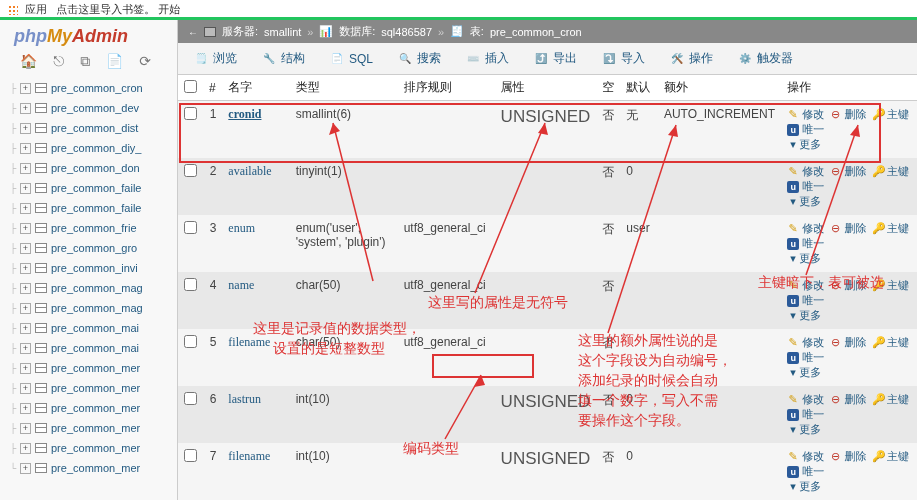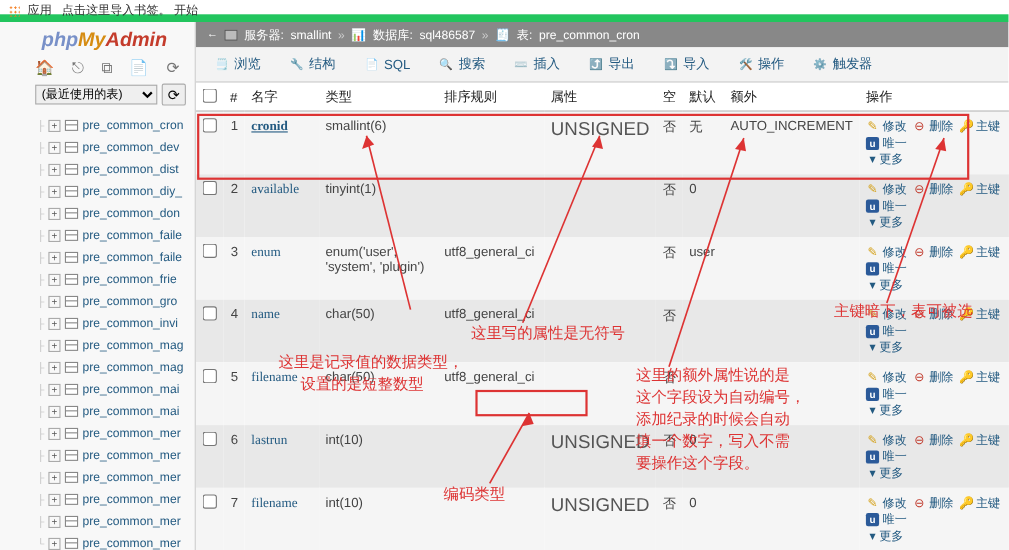--- a/index.html
+++ b/index.html
@@ -1,21 +1,21 @@
 <!DOCTYPE html>
 <html><head>
 <meta charset="utf-8">
 <style>
   * { box-sizing: border-box; margin: 0; padding: 0; }
   body { font-family: "Microsoft YaHei", Arial, sans-serif; font-size: 12px; color: #444; background: #fff; width: 917px; }
-  .topbar { height: 20px; background: #fff; border-bottom: 7px solid #22c55e; padding: 2px 8px; font-size: 11px; color: #333; }
+  .topbar { height: 20px; background: #fff; border-bottom: 3px solid #22c55e; padding: 2px 8px; font-size: 11px; color: #333; }
   .topbar .grid-icon { display: inline-block; width: 10px; height: 10px; background: radial-gradient(circle, #f48024 1px, transparent 1px); background-size: 4px 4px; vertical-align: middle; margin-right: 4px; }
   .topbar a { color: #333; text-decoration: none; margin-right: 6px; }
   .layout { display: flex; height: 480px; }
-  .sidebar { width: 178px; background: #f8f8f8; border-right: 1px solid #ccc; overflow: hidden; padding-left: 24px; }
+  .sidebar { width: 178px; background: #f8f8f8; border-right: 1px solid #ccc; overflow: hidden; }
   .logo { padding: 6px 14px 4px; font-family: Verdana, sans-serif; font-size: 18px; font-weight: bold; font-style: italic; }
   .logo .p1 { color: #7890c8; } .logo .p2 { color: #d68c12; } .logo .p3 { color: #c43c2c; }
   .side-icons { text-align: center; padding: 2px 0 6px; color: #777; font-size: 14px; letter-spacing: 6px; }
   .side-select { display: flex; align-items: center; padding: 0 8px 6px; }
   .side-select select { flex: 1; font-size: 11px; padding: 1px; border: 1px solid #aaa; }
   .side-select button { width: 22px; height: 20px; margin-left: 4px; font-size: 13px; border: 1px solid #aaa; background: #eee; border-radius: 2px; cursor: pointer; }
   .tree { padding: 2px 0 0 6px; overflow: hidden; }
   .tree .node { display: flex; align-items: center; height: 20px; white-space: nowrap; overflow: hidden; }
   .tree .line { width: 14px; text-align: center; color: #bbb; font-size: 9px; }
   .tree .expander { display: inline-block; width: 11px; height: 11px; border: 1px solid #aaa; text-align: center; line-height: 9px; font-size: 9px; color: #555; margin-right: 4px; cursor: pointer; }
@@ -65,26 +65,20 @@
   <span>点击这里导入书签。</span>
   <a>开始</a>
 </div>
 
 <div class="layout">
   <aside class="sidebar">
     <div class="logo">
       <span class="p1">php</span><span class="p2">My</span><span class="p3">Admin</span>
     </div>
     <div class="side-icons">🏠 ⎋ ⧉ 📄 ⟳</div>
-    <div class="side-select">
-      <select>
-        <option>(最近使用的表)</option>
-      </select>
-      <button>⟳</button>
-    </div>
     <div class="tree" id="tree">
         <div class="node">
           <span class="line">├</span>
           <span class="expander">+</span>
           <span class="tbl-icon"></span>
           <a>pre_common_cron</a>
         </div>
         <div class="node">
           <span class="line">├</span>
           <span class="expander">+</span>

